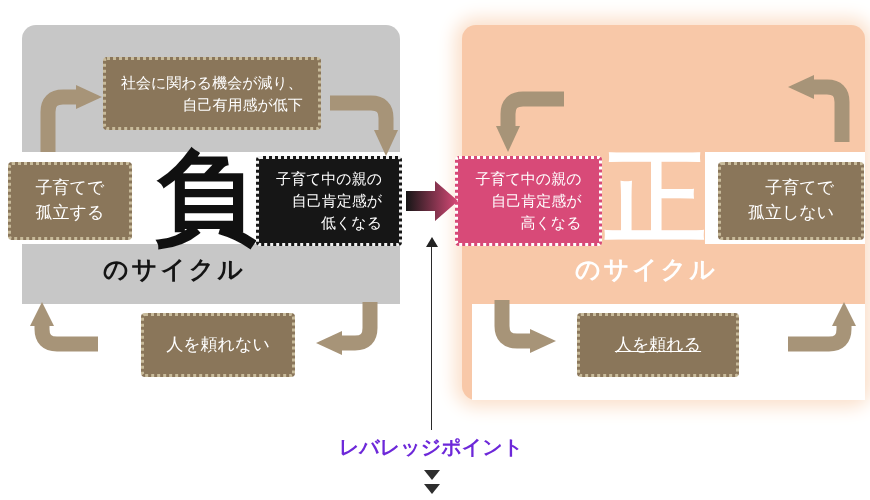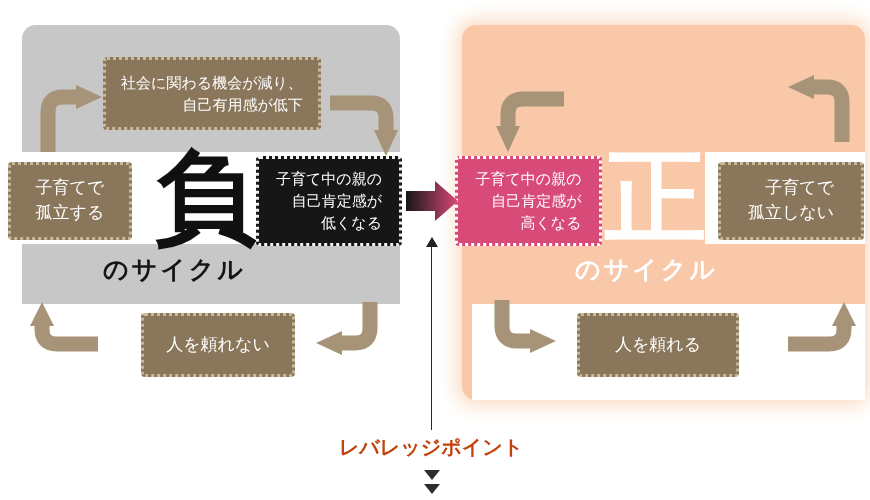--- a/index.html
+++ b/index.html
@@ -19,36 +19,36 @@
        white-space:pre-line;box-sizing:border-box;line-height:1.45;z-index:5;}
   .box-dark{background:#161616;border:3px dotted #f0f0f0;}
   .box-pink{background:#d84a78;border:3px dotted #ffffff;}
   #neg-top-box{left:103px;top:57px;width:218px;height:73px;font-size:15px;}
   #pos-top-box{left:545px;top:57px;width:224px;height:73px;font-size:15px;}
   #neg-left-box{left:8px;top:162px;width:124px;height:78px;font-size:17px;}
   #pos-right-box{left:718px;top:162px;width:146px;height:78px;font-size:17px;}
   #neg-center-box{left:256px;top:156px;width:146px;height:90px;font-size:15px;}
   #pos-center-box{left:455px;top:156px;width:147px;height:90px;font-size:15px;}
   #neg-bottom-box{left:128px;top:313px;width:154px;height:64px;font-size:17px;margin-left:13px;}
-  #pos-bottom-box{left:577px;top:313px;width:162px;height:64px;font-size:17px;}
+  #pos-bottom-box{left:577px;top:313px;width:162px;height:64px;font-size:17px;text-decoration:underline;}
   .big-char{position:absolute;font-family:"DejaVu Serif",serif;font-weight:bold;
             font-size:102px;line-height:116px;width:115px;height:120px;text-align:center;z-index:4;}
   #neg-char{left:148px;top:138px;color:#101010;}
   #pos-char{left:598px;top:138px;color:#ffffff;}
   .cycle-label{position:absolute;font-weight:bold;font-size:25px;letter-spacing:3px;
                width:190px;text-align:left;z-index:4;}
   #neg-cycle-label{left:103px;top:253px;color:#141414;}
   #pos-cycle-label{left:575px;top:253px;color:#ffffff;}
   .arr{position:absolute;z-index:3;}
   #lev-line{position:absolute;left:431px;top:247px;width:1px;height:183px;background:#2a2a2a;}
   #lev-tri{position:absolute;left:426px;top:237px;width:0;height:0;
            border-left:6px solid transparent;border-right:6px solid transparent;
            border-bottom:10px solid #222222;}
   #lev-label{position:absolute;left:321px;top:434px;width:220px;text-align:center;
-             font-size:20px;font-weight:bold;color:#c2410c;}
+             font-size:20px;font-weight:bold;color:#6d28d9;}
   .chev{position:absolute;width:0;height:0;border-left:8px solid transparent;
         border-right:8px solid transparent;border-top:10px solid #2e2e2e;}
   #chev-1{left:424px;top:470px;}
   #chev-2{left:424px;top:484px;}
 </style>
 </head>
 <body>
 
 <div id="canvas">
 

